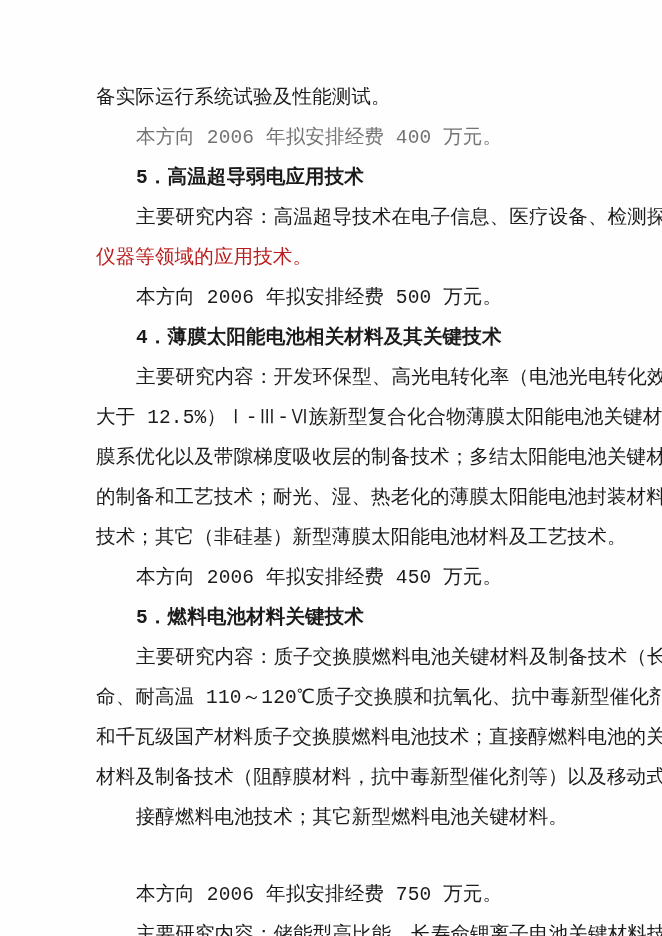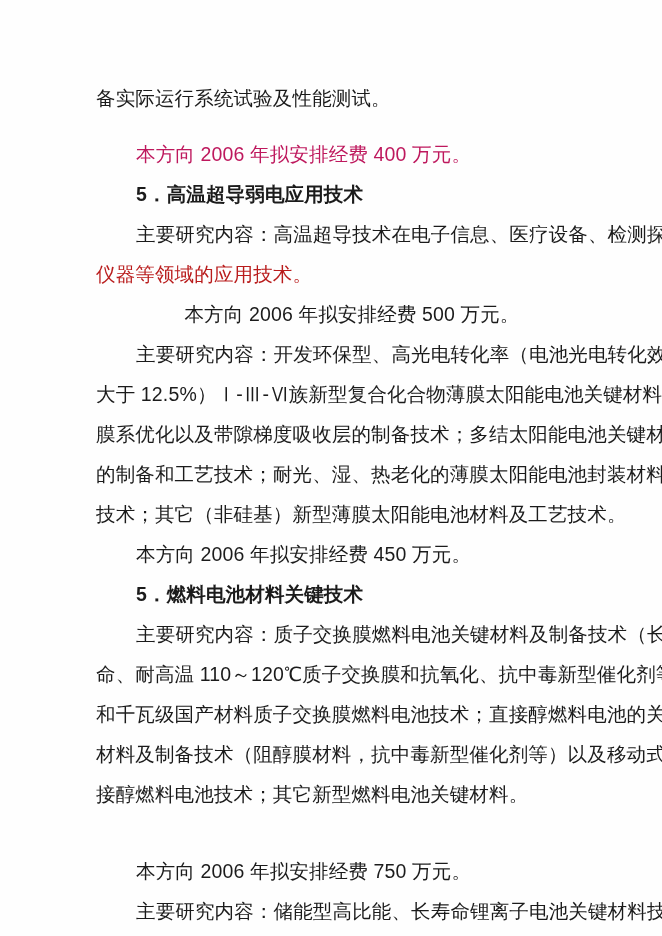--- a/index.html
+++ b/index.html
@@ -31,21 +31,21 @@
     width: 472px;
   }
 
   .doc-line {
     height: 40px;
     line-height: 40px;
     font-size: 19.5px;
     color: #1b1b1b;
     white-space: nowrap;
     letter-spacing: 0.15px;
-    font-family: Liberation Sans, sans-serif;
+    font-family: Liberation Mono, monospace;
   }
 
   
   .doc-line.indent {
     padding-left: 40px;
   }
 
   
   .doc-line.heading {
     padding-left: 40px;
@@ -65,35 +65,36 @@
     background: rgba(250, 250, 250, 0.0);
   }
 </style>
 </head>
 <body style="background: rgb(254, 254, 254);">
 
 <div id="page-sheet" style="background: rgb(254, 254, 254);">
   <div id="text-column">
 
     <div class="doc-line" style="color: rgb(27, 27, 27);">备实际运行系统试验及性能测试。</div>
-    <div class="doc-line indent" style="color: #be185d; margin-top: 16px;">本方向 2006 年拟安排经费 400 万元。</div>
+    <div class="doc-line indent" style="color: #737373;">本方向 2006 年拟安排经费 400 万元。</div>
     <div class="doc-line heading" style="color: rgb(27, 27, 27);">5．高温超导弱电应用技术</div>
     <div class="doc-line indent" style="color: rgb(27, 27, 27);">主要研究内容：高温超导技术在电子信息、医疗设备、检测探测</div>
     <div class="doc-line" style="color: #b91c1c;">仪器等领域的应用技术。</div>
-    <div class="doc-line indent" style="color: rgb(27, 27, 27); text-align: center;">本方向 2006 年拟安排经费 500 万元。</div>
+    <div class="doc-line indent" style="color: rgb(27, 27, 27);">本方向 2006 年拟安排经费 500 万元。</div>
+    <div class="doc-line heading" style="color: rgb(27, 27, 27);">4．薄膜太阳能电池相关材料及其关键技术</div>
     <div class="doc-line indent" style="color: rgb(27, 27, 27);">主要研究内容：开发环保型、高光电转化率（电池光电转化效率</div>
     <div class="doc-line" style="color: rgb(27, 27, 27);">大于 12.5%）Ⅰ-Ⅲ-Ⅵ族新型复合化合物薄膜太阳能电池关键材料、</div>
     <div class="doc-line" style="color: rgb(27, 27, 27);">膜系优化以及带隙梯度吸收层的制备技术；多结太阳能电池关键材料</div>
     <div class="doc-line" style="color: rgb(27, 27, 27);">的制备和工艺技术；耐光、湿、热老化的薄膜太阳能电池封装材料及</div>
     <div class="doc-line" style="color: rgb(27, 27, 27);">技术；其它（非硅基）新型薄膜太阳能电池材料及工艺技术。</div>
     <div class="doc-line indent" style="color: rgb(27, 27, 27);">本方向 2006 年拟安排经费 450 万元。</div>
     <div class="doc-line heading" style="color: rgb(27, 27, 27);">5．燃料电池材料关键技术</div>
     <div class="doc-line indent" style="color: rgb(27, 27, 27);">主要研究内容：质子交换膜燃料电池关键材料及制备技术（长寿</div>
     <div class="doc-line" style="color: rgb(27, 27, 27);">命、耐高温 110～120℃质子交换膜和抗氧化、抗中毒新型催化剂等）</div>
     <div class="doc-line" style="color: rgb(27, 27, 27);">和千瓦级国产材料质子交换膜燃料电池技术；直接醇燃料电池的关键</div>
     <div class="doc-line" style="color: rgb(27, 27, 27);">材料及制备技术（阻醇膜材料，抗中毒新型催化剂等）以及移动式直</div>
-    <div class="doc-line" style="color: rgb(27, 27, 27);">接醇燃料电池技术；其它新型燃料电池关键材料。</div>
+    <div class="doc-line" style="color: rgb(27, 27, 27); text-align: right;">接醇燃料电池技术；其它新型燃料电池关键材料。</div>
     <div class="doc-line indent" style="color: rgb(27, 27, 27); margin-top: 37px;">本方向 2006 年拟安排经费 750 万元。</div>
     <div class="doc-line indent" style="color: rgb(27, 27, 27);">主要研究内容：储能型高比能、长寿命锂离子电池关键材料技术；</div>
 
   </div>
   <div class="scan-tint"></div>
 </div>
 
 </body></html>

